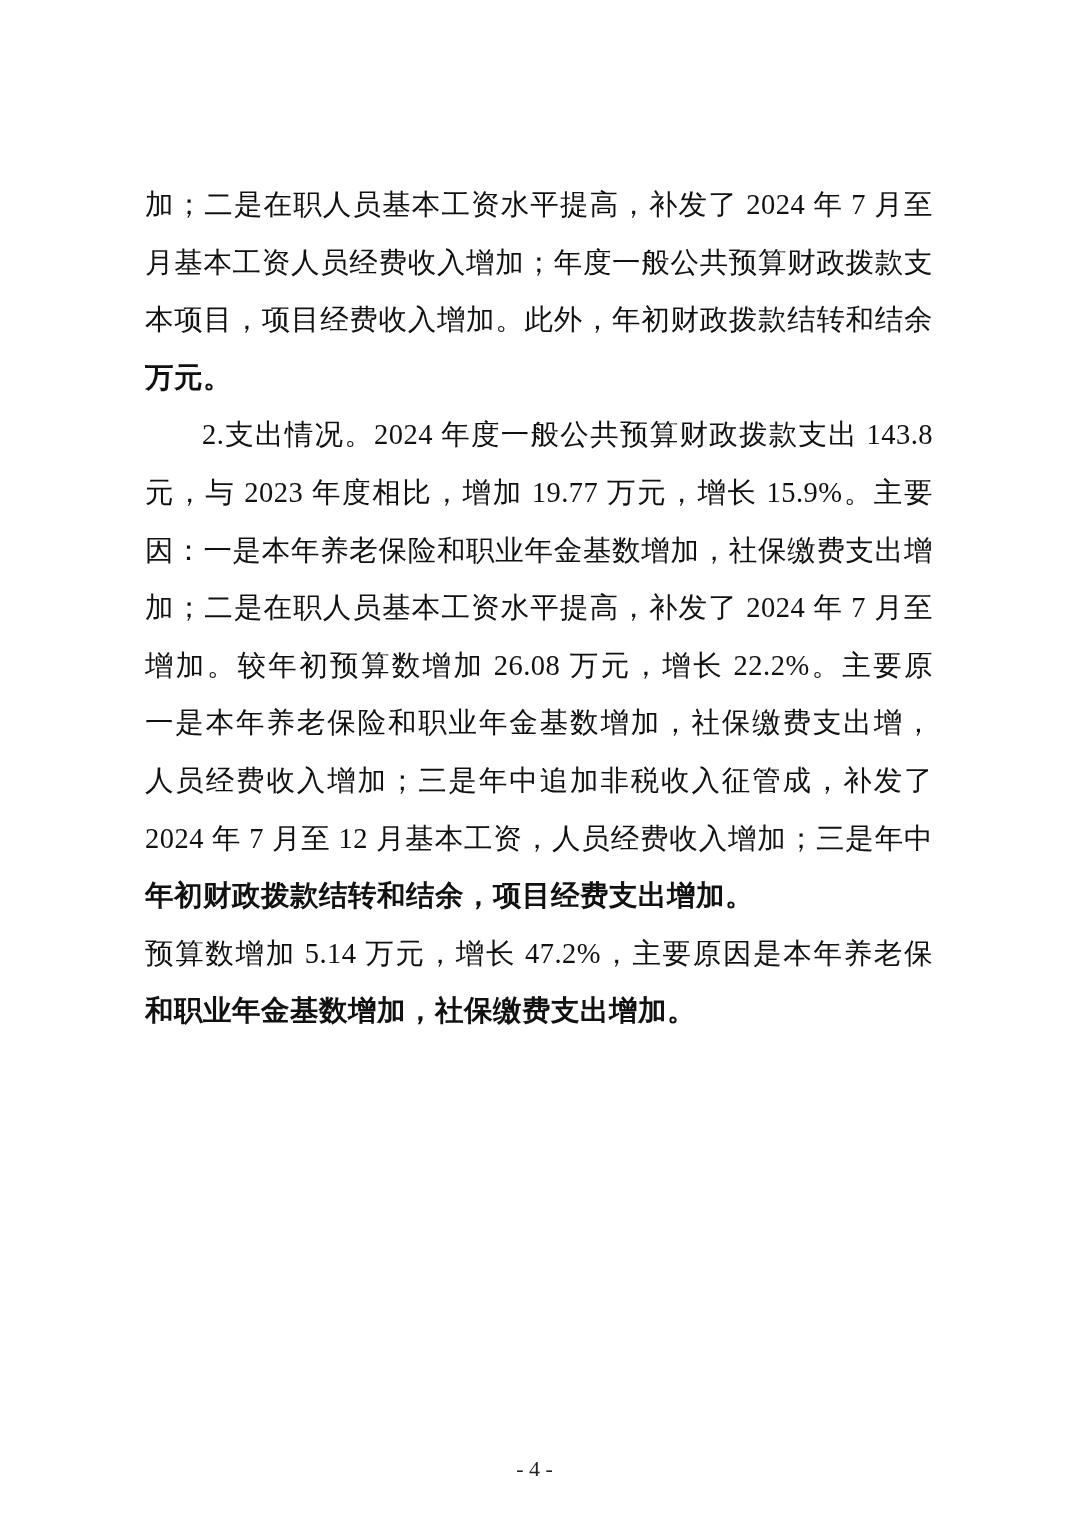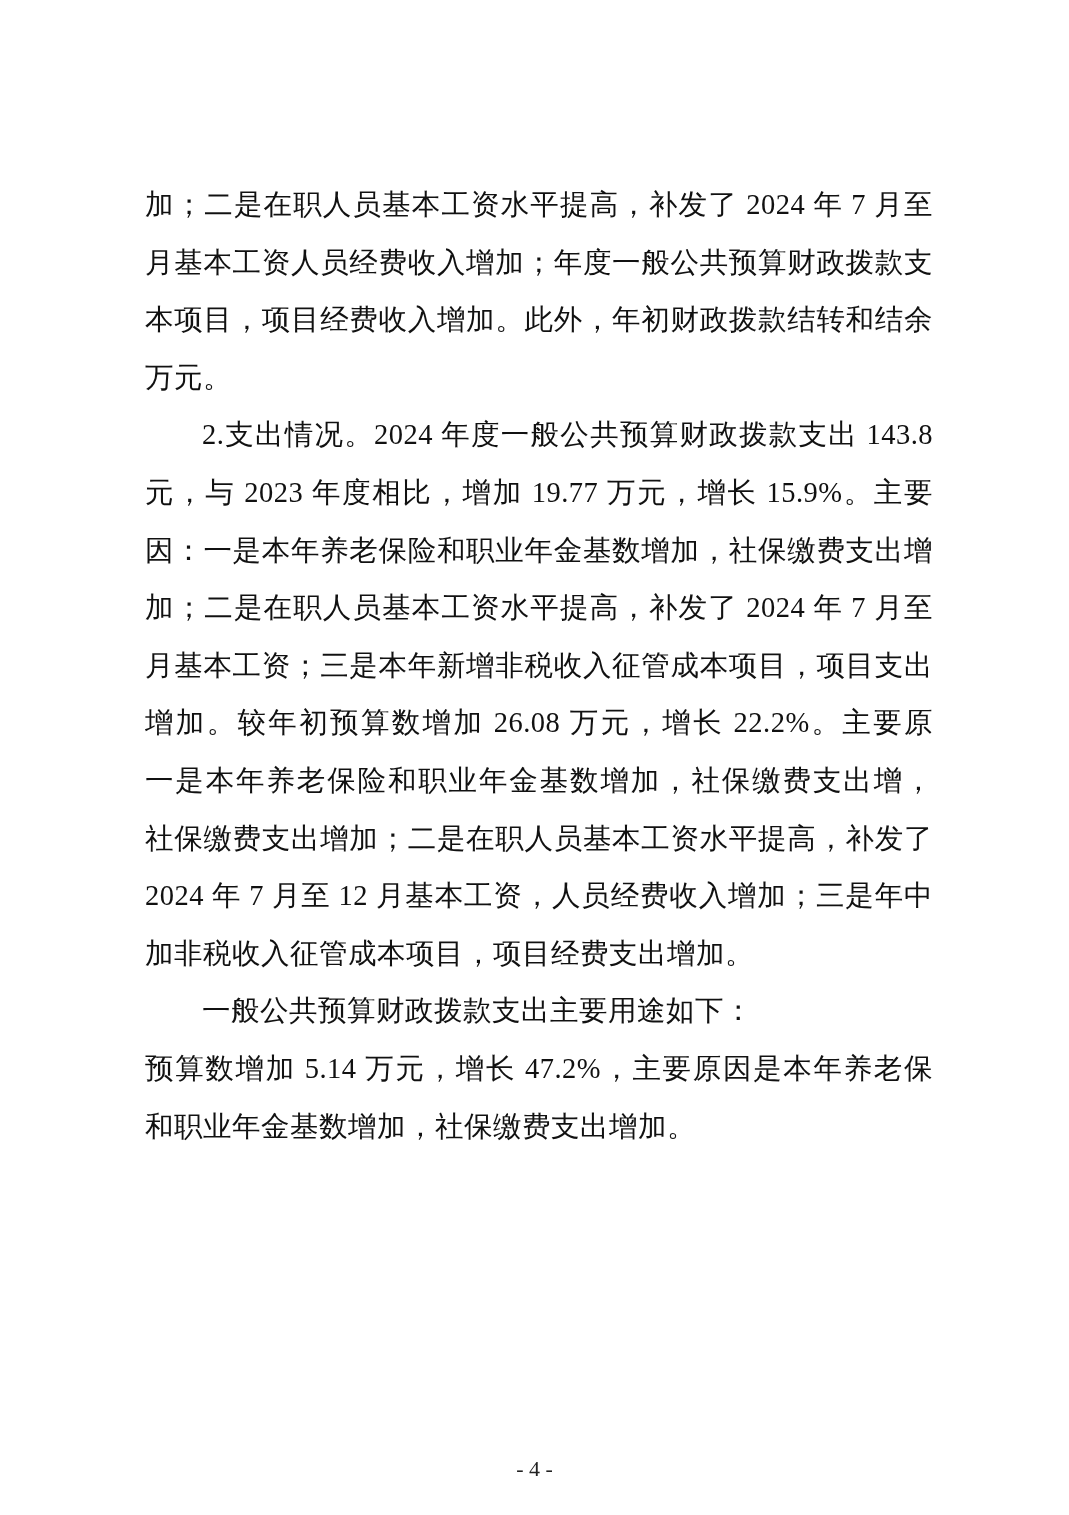--- a/index.html
+++ b/index.html
@@ -29,20 +29,21 @@
     overflow: hidden;
     white-space: normal;
     word-break: break-all;
     text-align: justify;
     text-align-last: justify;
     text-justify: inter-character;
     letter-spacing: 0.5px;
   }
   .line.end {
     text-align-last: left;
+    font-weight: bold;
   }
   .line.indent {
     padding-left: 57px;
   }
   .footer {
     position: absolute;
     top: 1452px;
     left: 0;
     width: 100%;
     text-align: center;
@@ -57,25 +58,23 @@
 <div class="page">
   <div class="textblock">
     <div class="line">加；二是在职人员基本工资水平提高，补发了 2024 年 7 月至 12</div>
     <div class="line">月基本工资人员经费收入增加；年度一般公共预算财政拨款支出</div>
     <div class="line">本项目，项目经费收入增加。此外，年初财政拨款结转和结余 0</div>
     <div class="line end">万元。</div>
     <div class="line indent">2.支出情况。2024 年度一般公共预算财政拨款支出 143.8 万</div>
     <div class="line">元，与 2023 年度相比，增加 19.77 万元，增长 15.9%。主要原</div>
     <div class="line">因：一是本年养老保险和职业年金基数增加，社保缴费支出增</div>
     <div class="line">加；二是在职人员基本工资水平提高，补发了 2024 年 7 月至 12</div>
-    <div class="line">月基本工资；三是本年新增非税收入征管成本项目，项目支出</div>
     <div class="line">增加。较年初预算数增加 26.08 万元，增长 22.2%。主要原因：</div>
     <div class="line">一是本年养老保险和职业年金基数增加，社保缴费支出增，</div>
-    <div class="line">社保缴费支出增加；二是在职人员基本工资水平提高，补发了</div>
+    <div class="line">人员经费收入增加；三是年中追加非税收入征管成，补发了</div>
     <div class="line">2024 年 7 月至 12 月基本工资，人员经费收入增加；三是年中追</div>
-    <div class="line end">加非税收入征管成本项目，项目经费支出增加。</div>
-    <div class="line indent end">一般公共预算财政拨款支出主要用途如下：</div>
+    <div class="line end">年初财政拨款结转和结余，项目经费支出增加。</div>
     <div class="line">预算数增加 5.14 万元，增长 47.2%，主要原因是本年养老保险</div>
     <div class="line end">和职业年金基数增加，社保缴费支出增加。</div>
   </div>
 
   <div class="footer">- 4 -</div>
 </div>
 
 </body></html>

